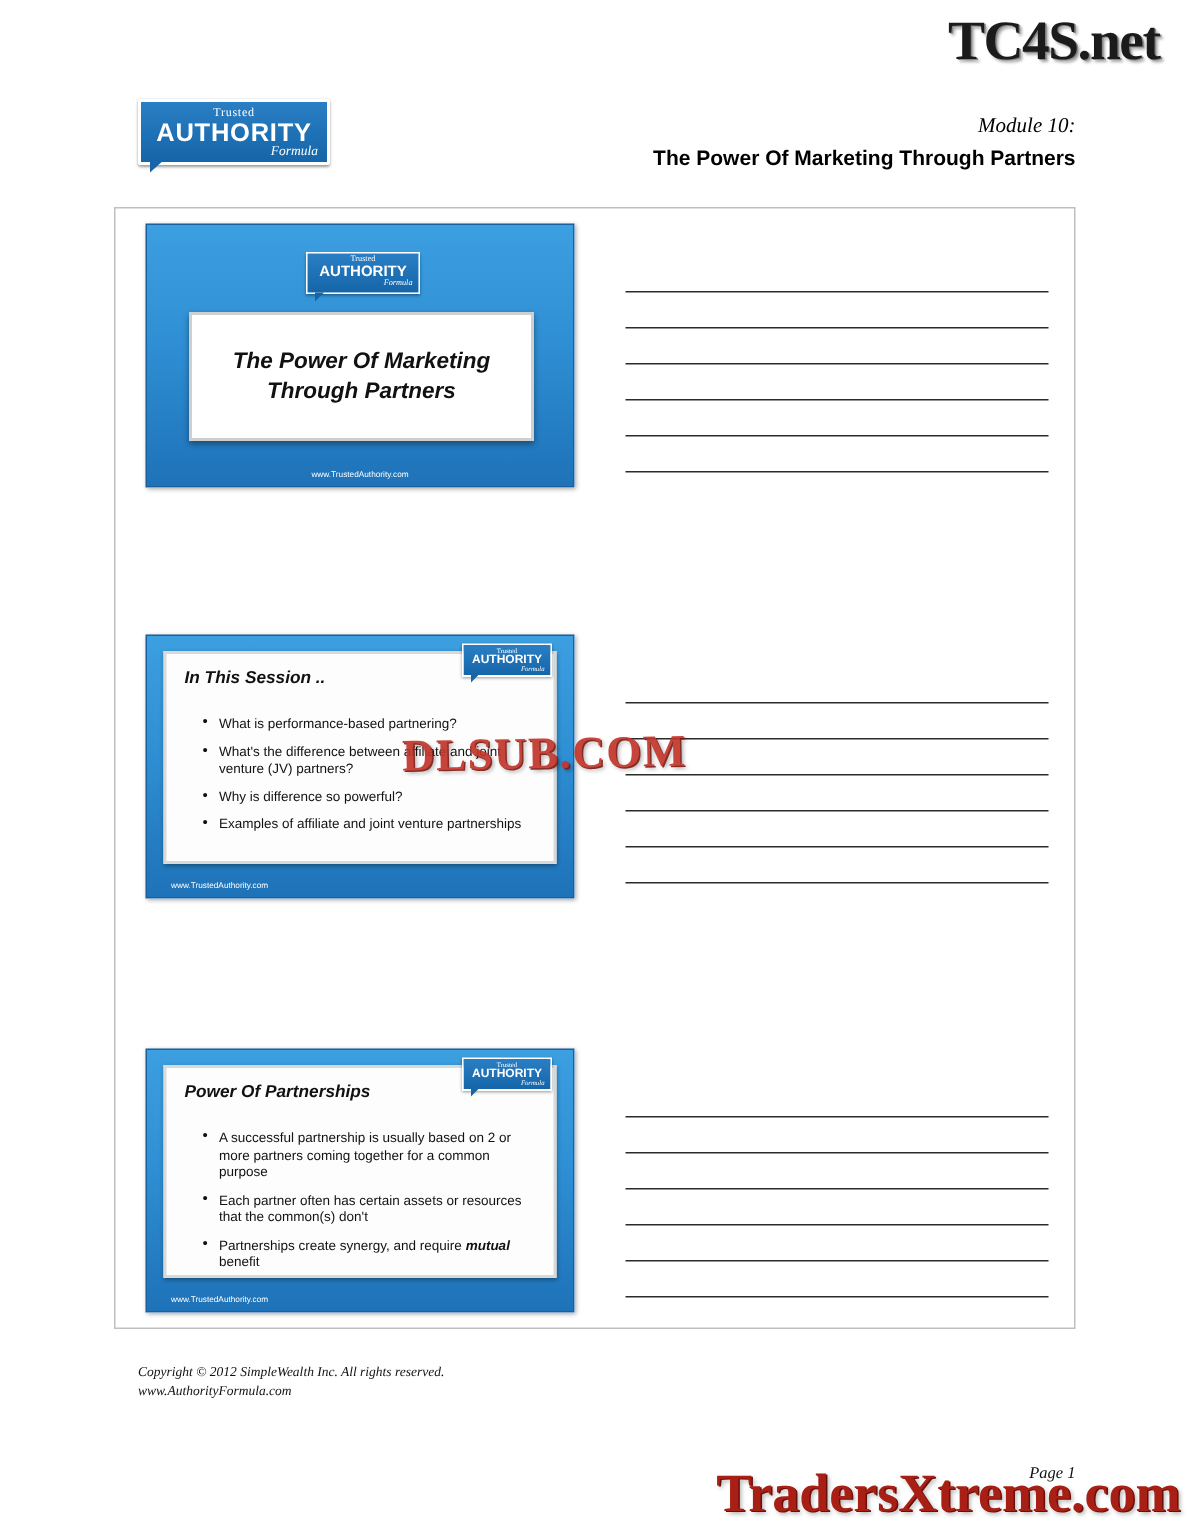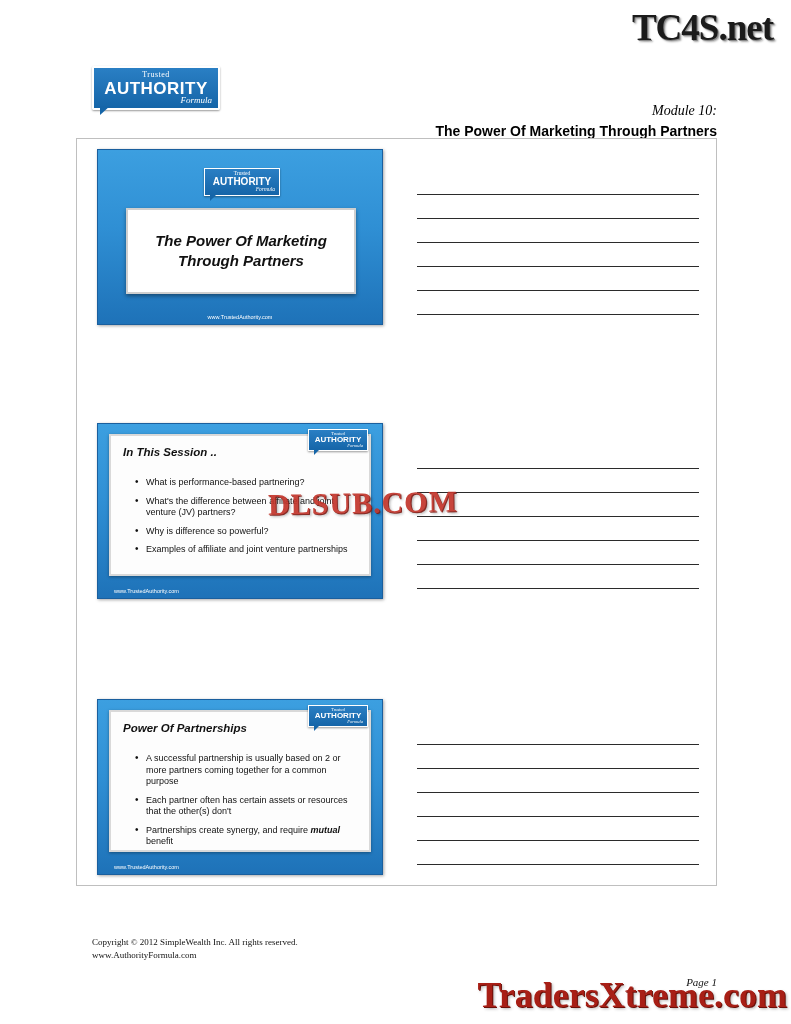--- a/index.html
+++ b/index.html
@@ -88,21 +88,20 @@
     width: 0; height: 0;
     border-left: 10px solid #1565a8;
     border-bottom: 9px solid transparent;
   }
   .module-title {
     position: absolute;
     right: 74px;
     top: 10px;
     text-align: right;
     line-height: 1.5;
-    margin-top: 26px;
   }
   .module-line1 {
     font-size: 14px;
     font-style: italic;
     font-family: "Liberation Serif", serif;
   }
   .module-line2 {
     font-size: 14px;
     font-weight: bold;
     font-family: "Liberation Sans", sans-serif;
@@ -287,22 +286,23 @@
   }
   .note-line {
     height: 23px;
     border-bottom: 1px solid #2b2b2b;
   }
 
   
   .footer-left {
     position: absolute;
     left: 92px;
-    top: 936px;
+    top: 908px;
     font-size: 9px;
+    font-style: italic;
     font-family: "Liberation Serif", serif;
     line-height: 1.45;
     color: #111;
   }
   .footer-page {
     position: absolute;
     right: 74px;
     top: 976px;
     font-size: 11px;
     font-style: italic;
@@ -414,21 +414,21 @@
       <div class="mini-logo">
         <div class="t">Trusted</div>
         <div class="a">AUTHORITY</div>
         <div class="f">Formula</div>
         <div class="tail"></div>
       </div>
       <div class="slide-inner">
         <div class="slide-heading">Power Of Partnerships</div>
         <ul class="bullets">
           <li>A successful partnership is usually based on 2 or more partners coming together for a common purpose</li>
-          <li>Each partner often has certain assets or resources that the other(s) don't</li>
+          <li>Each partner often has certain assets or resources that the common(s) don't</li>
           <li>Partnerships create synergy, and require <b>mutual</b> benefit</li>
         </ul>
       </div>
       <div class="slide-foot left">www.TrustedAuthority.com</div>
     </div>
     <div class="notes">
       <div class="note-line"></div>
       <div class="note-line"></div>
       <div class="note-line"></div>
       <div class="note-line"></div>

